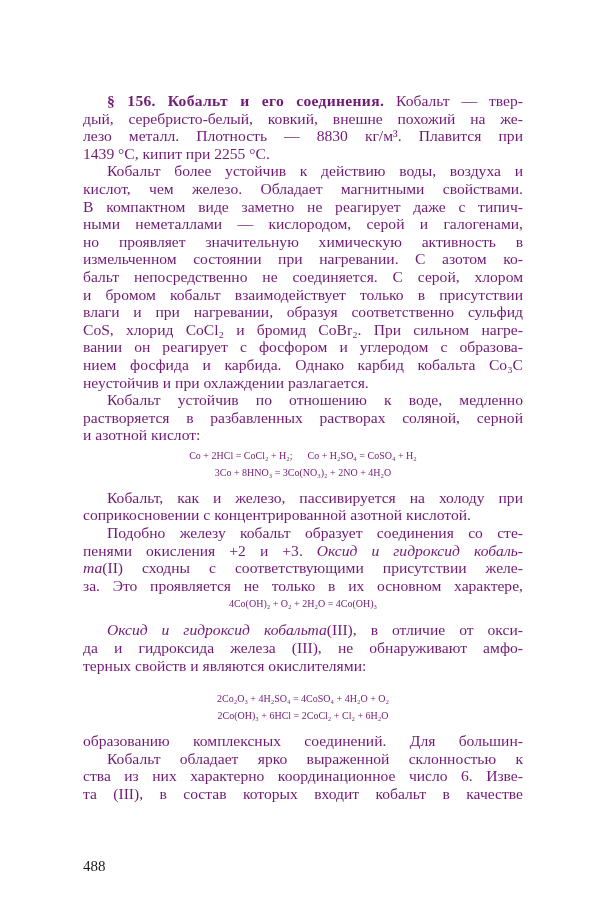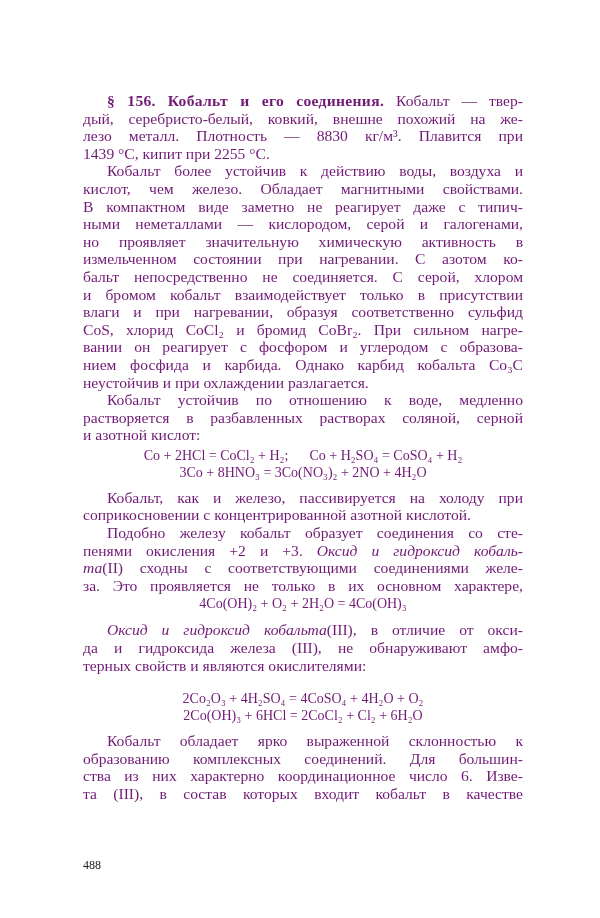--- a/index.html
+++ b/index.html
@@ -8,24 +8,24 @@
       position: absolute; left: 83px; top: 92px; width: 440px;
       font-family: "Liberation Serif", "DejaVu Serif", serif;
       font-size: 15.6px; line-height: 17.6px; color: #701a75;
       text-align: justify;
     }
     .line { display: block; white-space: nowrap; text-align-last: justify; text-align: justify; }
     .line.last { text-align-last: left; }
     .indent { text-indent: 24px; }
     .head { font-weight: bold; letter-spacing: 0.3px; }
     .it { font-style: italic; }
-    .eq { display: block; text-align: center; text-align-last: center; font-size: 14px; line-height: 17px; white-space: nowrap; }
+    .eq { display: block; text-align: center; text-align-last: center; font-size: 10px; line-height: 17px; white-space: nowrap; }
     .eqblock { margin: 3px 0 8px 0; }
     .eqblock.single { margin: 1px 0 9px 0; }
-    .pagenum { position: absolute; left: 83px; top: 858px; font-family: "Liberation Serif", serif; font-size: 12px; color: #1a1a1a; }
+    .pagenum { position: absolute; left: 83px; top: 858px; font-family: "Liberation Serif", serif; font-size: 15px; color: #1a1a1a; }
   </style>
 </head>
 <body>
 
 <div class="page">
 
   <div>
     <span class="line indent"><span class="head">§ 156.</span> <span class="head">Кобальт и его соединения.</span><span> Кобальт — твер-</span></span>
     <span class="line">дый, серебристо-белый, ковкий, внешне похожий на же-</span>
     <span class="line">лезо металл. Плотность — 8830 кг/м³. Плавится при</span>
@@ -60,40 +60,40 @@
   </div>
 
   <div>
     <span class="line indent">Кобальт, как и железо, пассивируется на холоду при</span>
     <span class="line last">соприкосновении с концентрированной азотной кислотой.</span>
   </div>
 
   <div>
     <span class="line indent">Подобно железу кобальт образует соединения со сте-</span>
     <span class="line"><span>пенями окисления +2 и +3. </span><span class="it">Оксид и гидроксид кобаль-</span></span>
-    <span class="line"><span class="it">та</span><span>(II) сходны с соответствующими соединениями желе-</span></span>
+    <span class="line"><span class="it">та</span><span>(II) сходны с соответствующими присутствии желе-</span></span>
     <span class="line">за. Это проявляется не только в их основном характере,</span>
   </div>
 
   <div class="eqblock single">
     <span class="eq">4Co(OH)₂ + O₂ + 2H₂O = 4Co(OH)₃</span>
   </div>
 
   <div>
     <span class="line indent"><span class="it">Оксид и гидроксид кобальта</span><span>(III), в отличие от окси-</span></span>
     <span class="line">да и гидроксида железа (III), не обнаруживают амфо-</span>
     <span class="line last">терных свойств и являются окислителями:</span>
   </div>
 
   <div class="eqblock" style="margin-top:16px;">
     <span class="eq">2Co₂O₃ + 4H₂SO₄ = 4CoSO₄ + 4H₂O + O₂</span>
     <span class="eq">2Co(OH)₃ + 6HCl = 2CoCl₂ + Cl₂ + 6H₂O</span>
   </div>
 
   <div>
+    <span class="line">образованию комплексных соединений. Для большин-</span>
     <span class="line indent">Кобальт обладает ярко выраженной склонностью к</span>
-    <span class="line">образованию комплексных соединений. Для большин-</span>
     <span class="line">ства из них характерно координационное число 6. Изве-</span>
     <span class="line">та (III), в состав которых входит кобальт в качестве</span>
   </div>
 </div>
 
 <div class="pagenum">488</div>
 
 </body></html>

